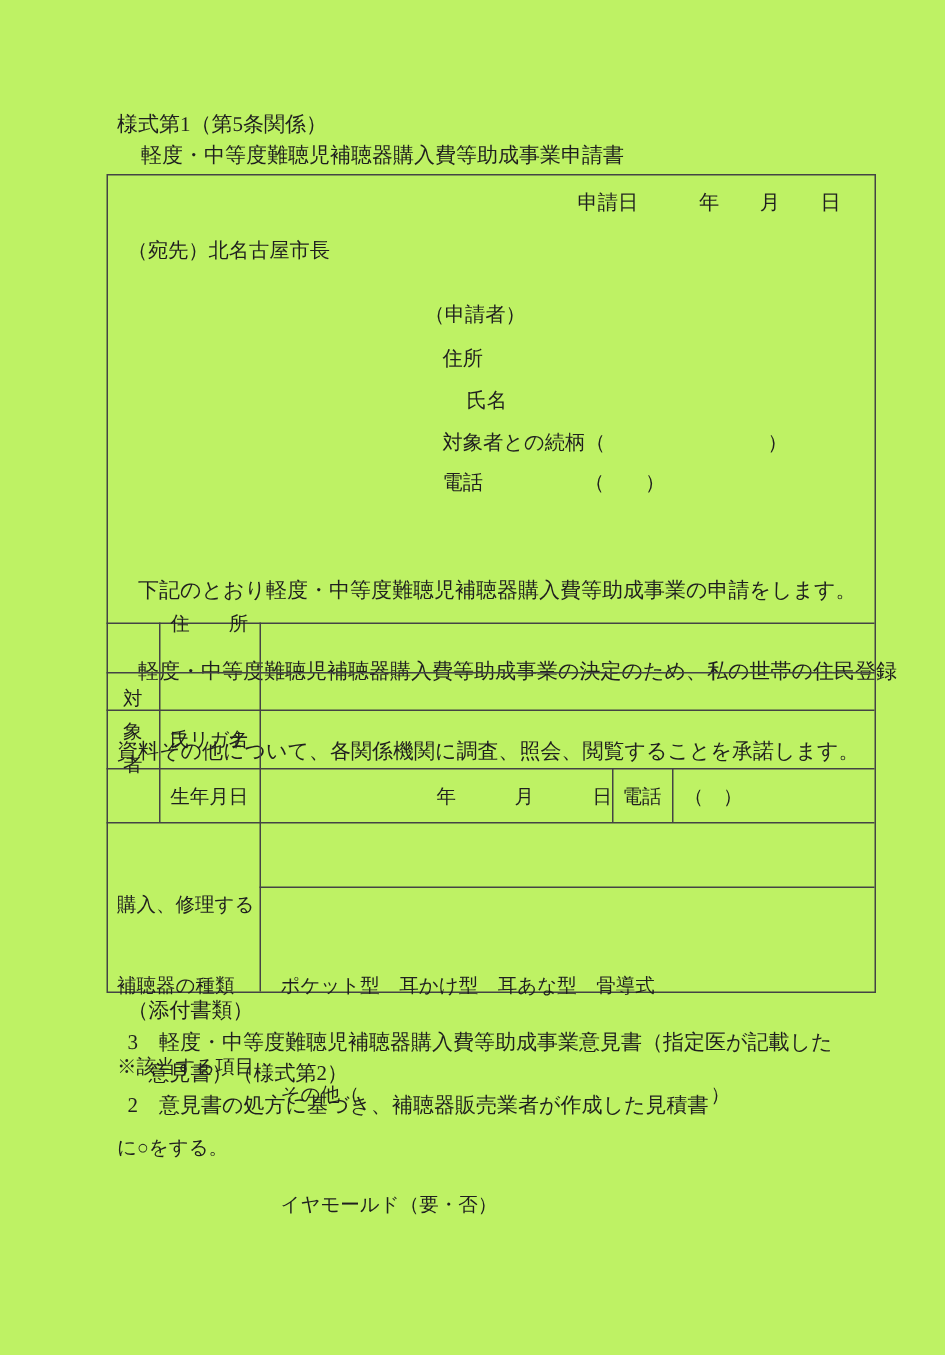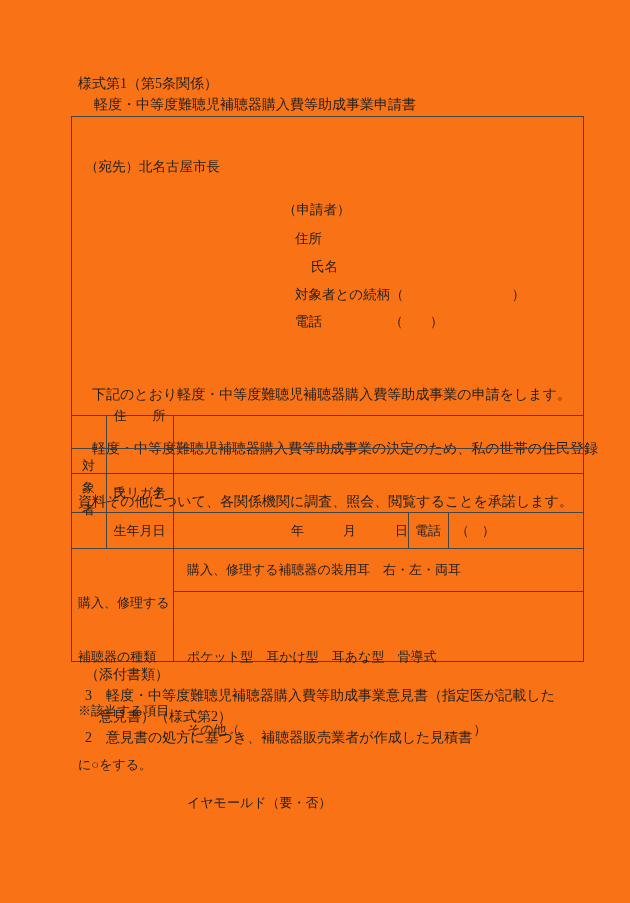--- a/index.html
+++ b/index.html
@@ -1,20 +1,20 @@
 <!DOCTYPE html>
 <html><head>
 <meta charset="utf-8">
 <style>
   html,body { margin:0; padding:0; background:#ffffff; }
   .page {
     position: relative;
     width: 630px;
     height: 903px;
-    background: #f97316;
+    background: #bef264;
     font-family: "Liberation Serif", "DejaVu Serif", serif;
     color: #1f1f1f;
     overflow: hidden;
   }
   .abs { position: absolute; white-space: pre; }
   .fs14 { font-size: 14px; line-height: 16px; }
   .fs135 { font-size: 13.5px; line-height: 15px; }
   .fs13 { font-size: 13px; line-height: 15px; }
   .doc-title { left: 0; top: 97px; width: 510px; text-align: center; }
   .box {
@@ -47,20 +47,21 @@
 </head>
 <body>
 
 <div class="page">
 
   <div class="abs fs14" style="left:78px; top:76px;">様式第1（第5条関係）</div>
   <div class="abs fs14 doc-title">軽度・中等度難聴児補聴器購入費等助成事業申請書</div>
 
   <div class="box"></div>
 
+  <div class="abs fs135" style="left:385px; top:127px;">申請日　　　年　　月　　日</div>
   <div class="abs fs135" style="left:85px; top:159px;">（宛先）北名古屋市長</div>
   <div class="abs fs135" style="left:283px; top:202px;">（申請者）</div>
   <div class="abs fs135" style="left:295px; top:231px;">住所</div>
   <div class="abs fs135" style="left:311px; top:259px;">氏名</div>
   <div class="abs fs135" style="left:295px; top:287px;">対象者との続柄（　　　　　　　　）</div>
   <div class="abs fs135" style="left:295px; top:314px;">電話　　　　　（　　）</div>
 
   <div class="abs fs14 multiline" style="left:78px; top:352px;">
     <div class="decl-line">　下記のとおり軽度・中等度難聴児補聴器購入費等助成事業の申請をします。</div>
     <div class="decl-line">　軽度・中等度難聴児補聴器購入費等助成事業の決定のため、私の世帯の住民登録</div>
@@ -86,21 +87,20 @@
   <div class="cell fs13 right" style="left:173px; top:512px; width:235px; height:36px; padding-right:9px;">年　　　月　　　日</div>
   <div class="cell fs13 center" style="left:408px; top:512px; width:40px; height:36px;">電話</div>
   <div class="cell fs13" style="left:448px; top:512px; width:130px; height:36px; padding-left:8px;">（　）</div>
 
   <div class="abs fs13 multiline" style="left:78px; top:561px;">
     <div class="hdr-line">購入、修理する</div>
     <div class="hdr-line">補聴器の種類</div>
     <div class="hdr-line">※該当する項目</div>
     <div class="hdr-line">に○をする。</div>
   </div>
-  <div class="cell fs13" style="left:187px; top:548px; width:390px; height:43px;">購入、修理する補聴器の装用耳　右・左・両耳</div>
   <div class="abs fs13 multiline" style="left:187px; top:595px;">
     <div class="opt-line">ポケット型　耳かけ型　耳あな型　骨導式</div>
     <div class="opt-line">その他（　　　　　　　　　　　　　　　　　　）</div>
     <div class="opt-line">イヤモールド（要・否）</div>
   </div>
 
   <div class="abs fs14" style="left:85px; top:667px;">（添付書類）</div>
   <div class="abs fs14" style="left:85px; top:688px;">3　軽度・中等度難聴児補聴器購入費等助成事業意見書（指定医が記載した</div>
   <div class="abs fs14" style="left:99px; top:709px;">意見書）（様式第2）</div>
   <div class="abs fs14" style="left:85px; top:730px;">2　意見書の処方に基づき、補聴器販売業者が作成した見積書</div>

